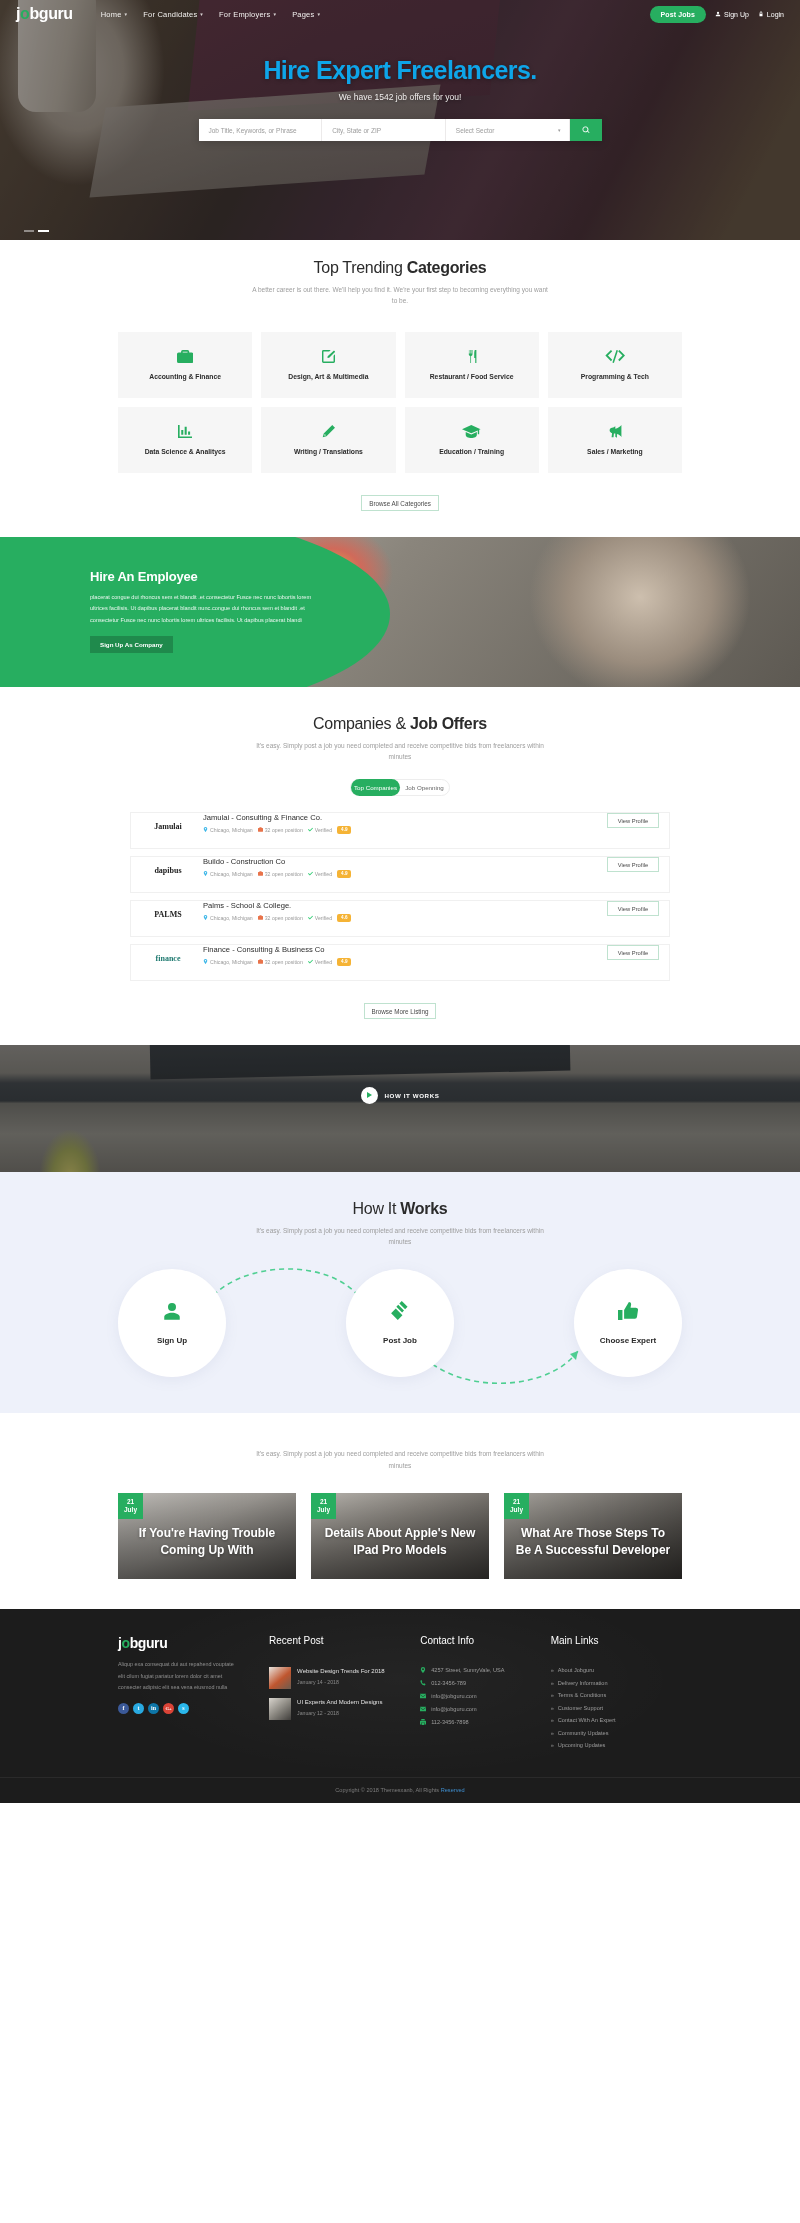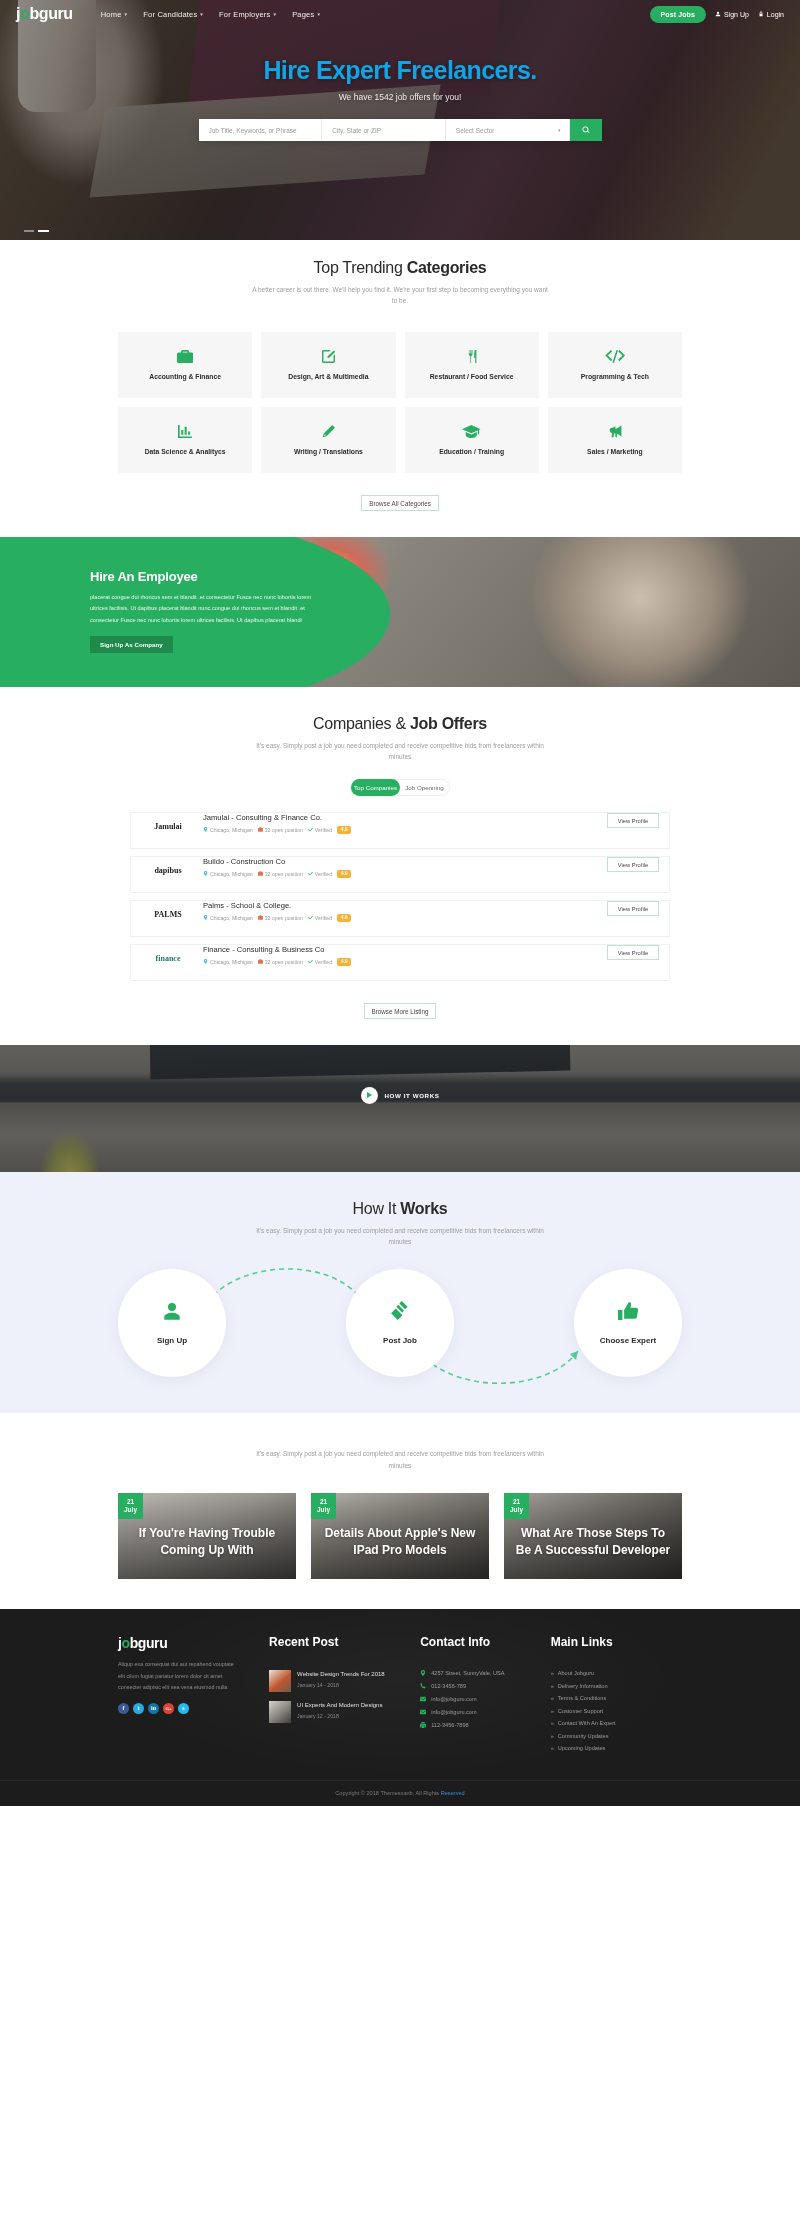--- a/index.html
+++ b/index.html
@@ -256,21 +256,21 @@
   }
   .fgrid { width:564px; margin:0 auto; display:grid; grid-template-columns:1.08fr 1.08fr .92fr 1.02fr; gap:12px; position:relative; z-index:2; }
   .flogo { font-size:14px; font-weight:700; color:#fff; letter-spacing:-.4px; }
   .flogo .leaf { color:#27ae60; }
   .ftext { font-size:5.4px; color:#8f8f8f; line-height:2.15; margin-top:8px; width:118px; }
   .socials { display:flex; gap:4px; margin-top:9px; }
   .soc { width:11px; height:11px; border-radius:50%; display:flex; align-items:center; justify-content:center;
     font-size:6px; font-weight:700; color:#fff; cursor:pointer; font-family:"Liberation Serif", serif; }
   .soc.fb { background:#3b5998; } .soc.tw { background:#29a9e0; }
   .soc.li { background:#0e76a8; } .soc.gp { background:#db4437; } .soc.sk { background:#2ab7eb; }
-  .fh { font-size:12px; font-weight:700; color:#fff; margin-bottom:21px; }
+  .fh { font-size:10px; font-weight:400; color:#fff; margin-bottom:21px; }
   .post { display:flex; gap:6px; margin-bottom:9px; cursor:pointer; }
   .pthumb { width:22px; height:22px; flex:0 0 22px; }
   .pthumb.p1 { background:linear-gradient(140deg,#e8e4de,#c0562f 55%,#6b5c50); }
   .pthumb.p2 { background:linear-gradient(140deg,#d8d4cd,#8d8a83 50%,#3f3d3a); }
   .ptitle { font-size:6px; color:#e2e2e2; line-height:1.5; }
   .pdate { font-size:5.2px; color:#8a8a8a; margin-top:3px; }
   .flink { font-size:5.6px; color:#9d9d9d; margin-bottom:6.5px; cursor:pointer; display:flex; gap:4px; }
   .flink .ar { color:#8f8f8f; }
   .cinfo { font-size:5.6px; color:#9d9d9d; margin-bottom:7px; display:flex; align-items:center; gap:5px; }
   .cinfo svg { width:6px; height:6px; fill:#27ae60; flex:0 0 6px; }

